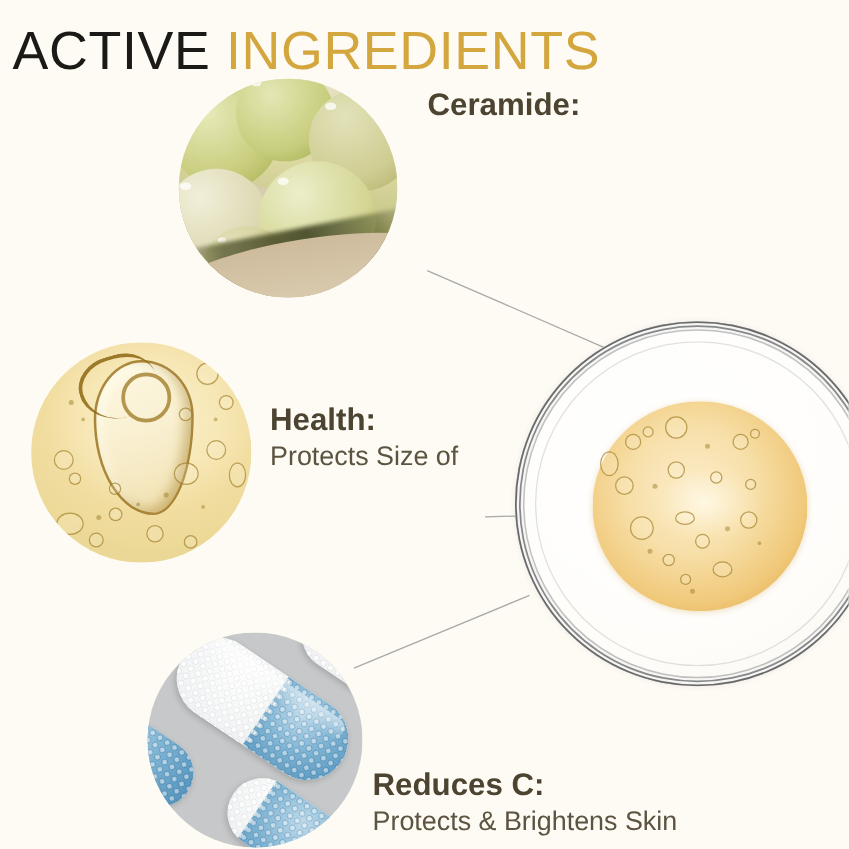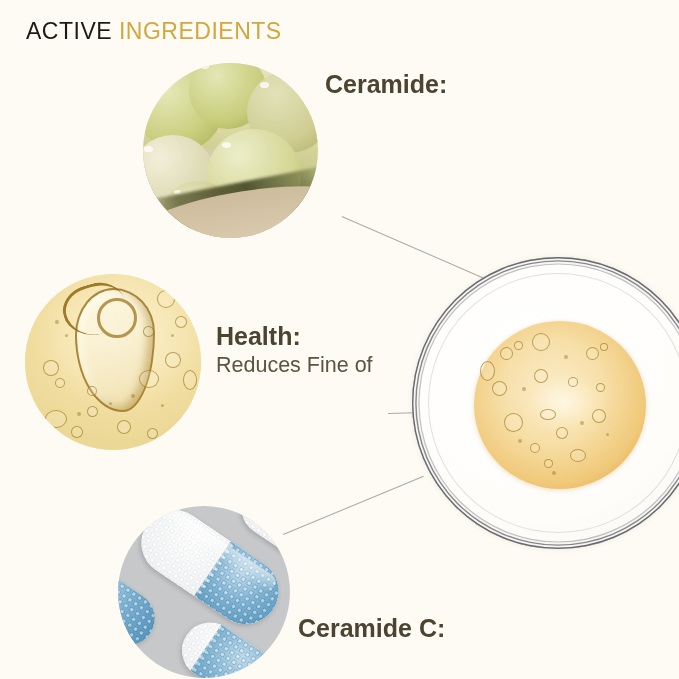--- a/index.html
+++ b/index.html
@@ -7,22 +7,22 @@
     width:679px;height:679px;
     background:#FDFBF4;
     font-family:"Liberation Sans","DejaVu Sans",sans-serif;
     overflow:hidden;
     position:relative;
   }
   #stage{position:absolute;left:0;top:0;width:679px;height:679px;overflow:hidden;background:#FDFBF4;}
 
   
   .title{
-    position:absolute;left:26px;top:20px;
-    font-size:23px;letter-spacing:0.5px;font-weight:400;
+    position:absolute;left:10px;top:20px;
+    font-size:43px;letter-spacing:0.5px;font-weight:400;
     white-space:nowrap;line-height:1;
   }
   .title .w1{color:#1C1A17;}
   .title .w2{color:#D3A63E;}
 
   
   .conn{position:absolute;background:#9A9A98;transform-origin:0 0;height:1px;opacity:.85;}
 
   
   .circ{position:absolute;border-radius:50%;overflow:hidden;}
@@ -209,26 +209,27 @@
       <div class="ring" style="left:70px;top:138px;width:7px;height:7px;"></div>
       <div class="dot" style="left:48px;top:66px;width:4px;height:4px;"></div>
       <div class="dot" style="left:90px;top:34px;width:4px;height:4px;"></div>
       <div class="dot" style="left:106px;top:100px;width:4px;height:4px;"></div>
       <div class="dot" style="left:44px;top:118px;width:4px;height:4px;"></div>
       <div class="dot" style="left:132px;top:112px;width:3px;height:3px;"></div>
       <div class="dot" style="left:78px;top:150px;width:4px;height:4px;"></div>
     </div>
   </div>
 
-  <div class="lbl" style="left:325px;top:68px;">
+  <div class="lbl" style="left:342px;top:68px;">
     <span class="hd">Ceramide:</span>
   </div>
 
   <div class="lbl" style="left:216px;top:320px;">
     <span class="hd">Health:</span>
-    <span class="sb">Reduces Fine of</span>
+    <span class="sb">Protects Size of</span>
   </div>
 
   <div class="lbl" style="left:298px;top:612px;">
-    <span class="hd">Ceramide C:</span>
+    <span class="hd">Reduces C:</span>
+    <span class="sb">Protects &amp; Brightens Skin</span>
   </div>
 
 </div>
 
 </body></html>

